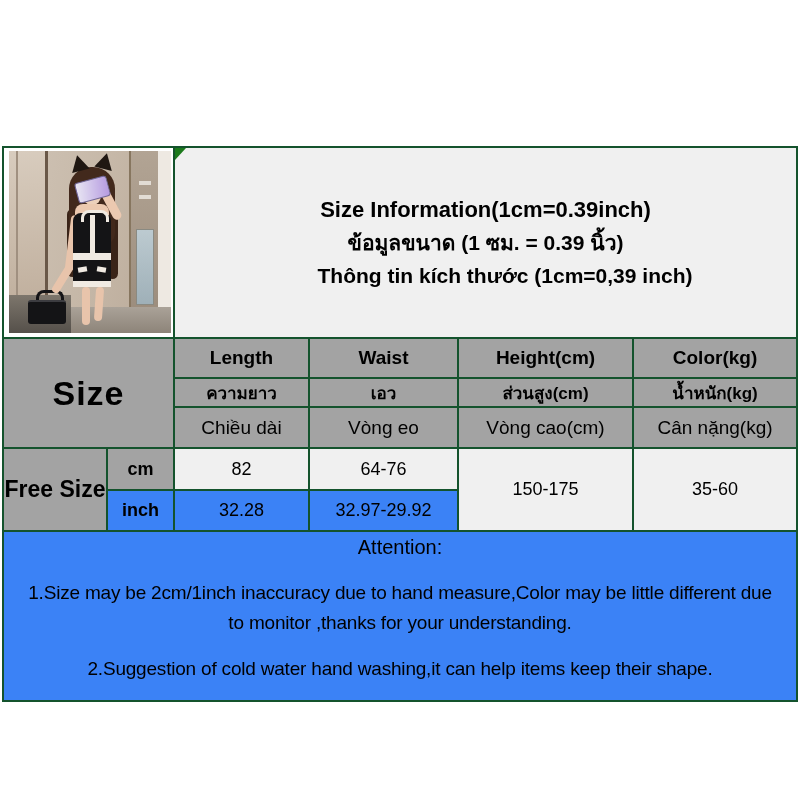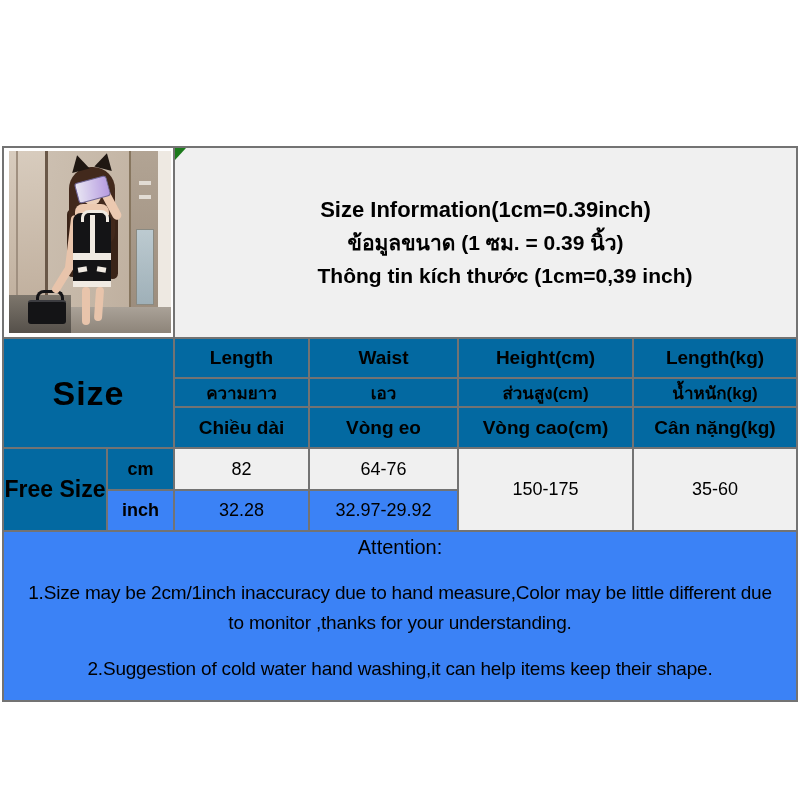--- a/index.html
+++ b/index.html
@@ -2,28 +2,28 @@
 <html><head>
 <meta charset="utf-8">
 <style>
   html,body{margin:0;padding:0;background:#ffffff;}
   .canvas{position:relative;width:800px;height:800px;background:#ffffff;overflow:hidden;
           font-family:"Liberation Sans",sans-serif;color:#000;}
 
   
   table.size-table{position:absolute;left:2px;top:146px;width:794px;
                    border-collapse:collapse;table-layout:fixed;}
-  .size-table td{border:2px solid #737373;text-align:center;vertical-align:middle;
+  .size-table td{border:2px solid #14532d;text-align:center;vertical-align:middle;
                  padding:0;overflow:hidden;}
-  .bg-hdr{background:#0369a1;}
+  .bg-hdr{background:#a3a3a3;}
   .bg-lt{background:#f0f0f0;}
   .bg-wh{background:#3b82f6;}
   .fs-en{font-size:19px;font-weight:bold;}
   .fs-th{font-size:17px;font-weight:bold;}
-  .fs-vi{font-size:19px;font-weight:bold;}
+  .fs-vi{font-size:19px;font-weight:normal;}
   .fs-val{font-size:18px;}
   .size-big{font-size:34px;font-weight:bold;letter-spacing:1px;}
   .freesize{font-size:23px;font-weight:bold;}
   .unit{font-size:18px;font-weight:bold;}
 
   
   .title-cell{position:relative;}
   .title-line{line-height:33px;font-weight:bold;}
   .title-en{font-size:22px;}
   .title-th{font-size:21px;}
@@ -149,21 +149,21 @@
         <div class="title-line title-th">ข้อมูลขนาด (1 ซม. = 0.39 นิ้ว)</div>
         <div class="title-line title-vi">Thông tin kích thước (1cm=0,39 inch)</div>
       </td>
     </tr>
 
     <tr style="height:40px">
       <td class="bg-hdr size-big" colspan="2" rowspan="3">Size</td>
       <td class="bg-hdr fs-en">Length</td>
       <td class="bg-hdr fs-en">Waist</td>
       <td class="bg-hdr fs-en">Height(cm)</td>
-      <td class="bg-hdr fs-en">Length(kg)</td>
+      <td class="bg-hdr fs-en">Color(kg)</td>
     </tr>
 
     <tr style="height:24px">
       <td class="bg-hdr fs-th">ความยาว</td>
       <td class="bg-hdr fs-th">เอว</td>
       <td class="bg-hdr fs-th">ส่วนสูง(cm)</td>
       <td class="bg-hdr fs-th">น้ำหนัก(kg)</td>
     </tr>
 
     <tr style="height:41px">

